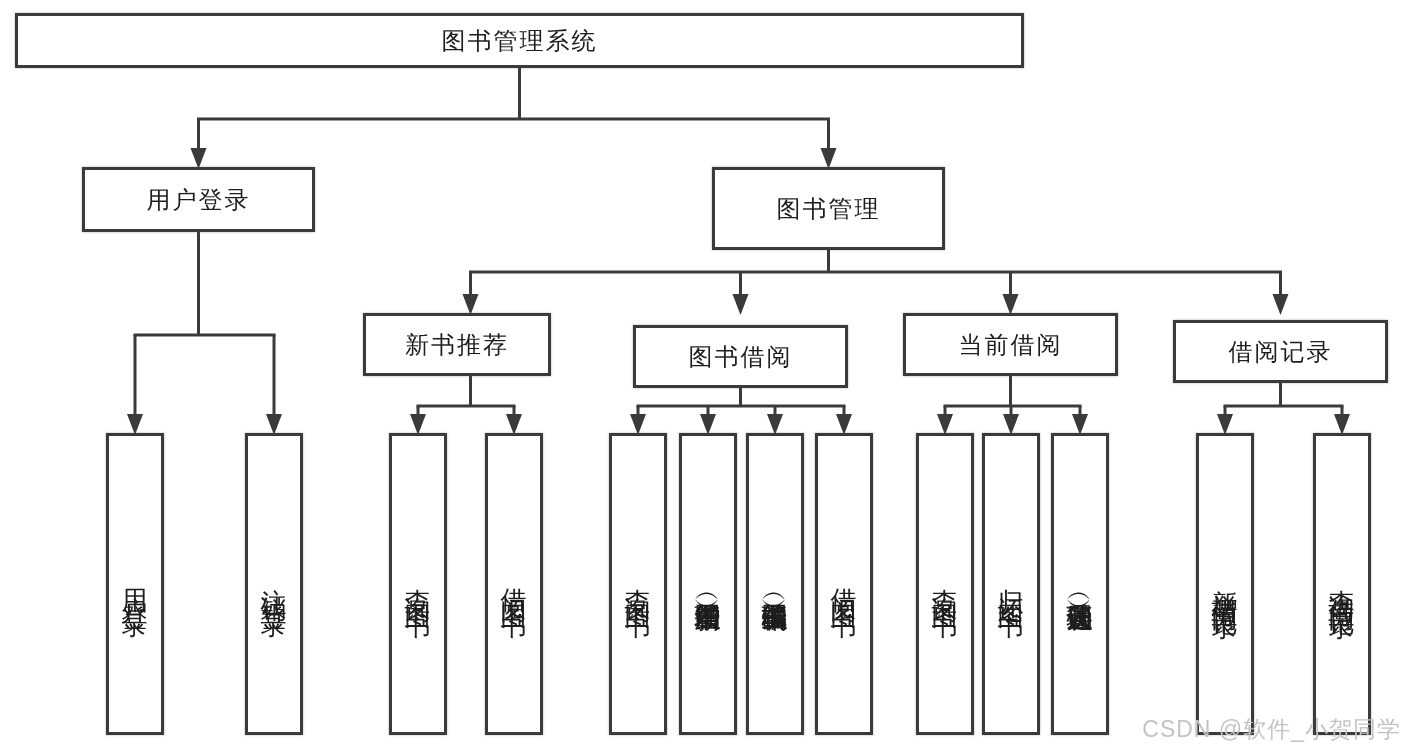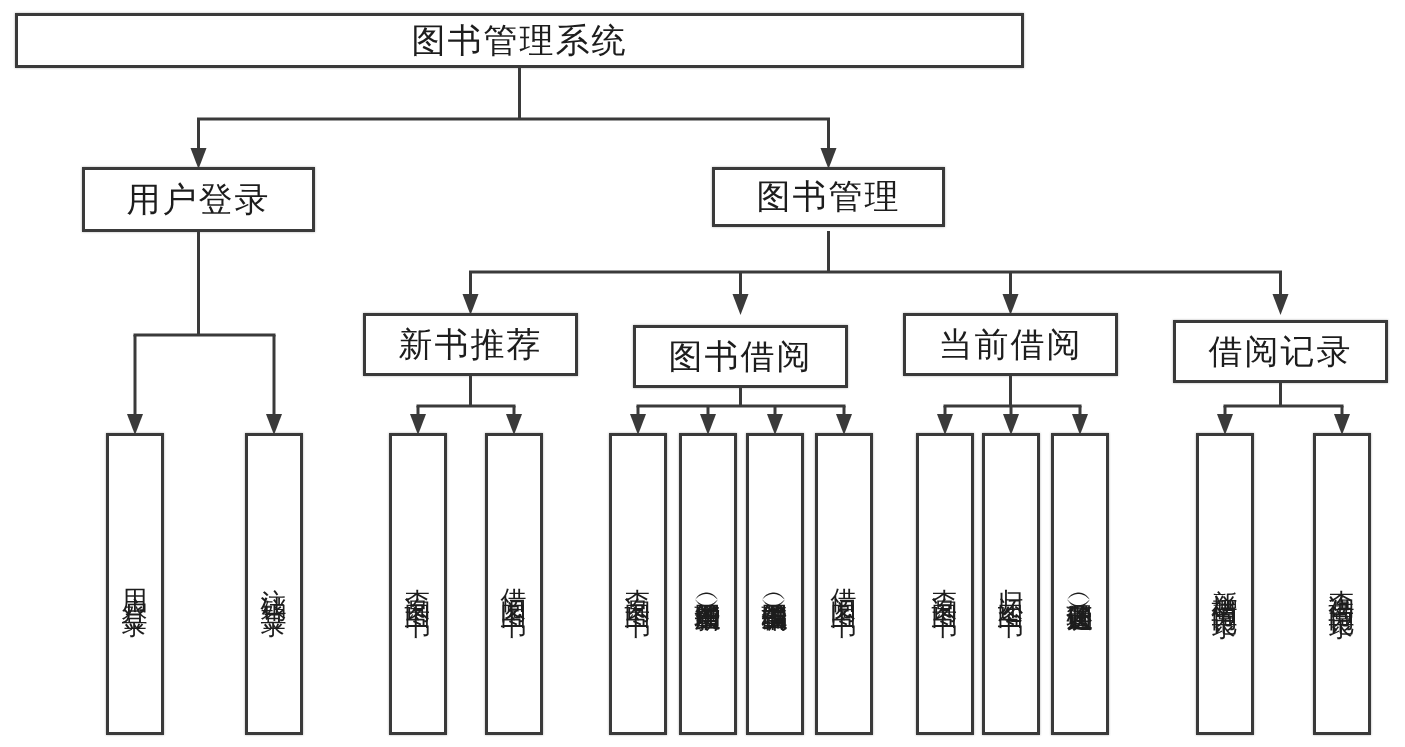--- a/index.html
+++ b/index.html
@@ -24,21 +24,21 @@
   .node {
     position: absolute;
     box-sizing: border-box;
     background: #ffffff;
     border: 3px solid #3a3a3a;
     box-shadow: 0 0 2px rgba(80,80,80,0.45);
     color: #1d1d1d;
     display: flex;
     align-items: center;
     justify-content: center;
-    font-size: 34px;
+    font-size: 24px;
     letter-spacing: 2px;
     text-align: center;
     white-space: nowrap;
   }
   .node.v {
     writing-mode: vertical-rl;
     text-orientation: mixed;
     font-size: 26px;
     white-space: normal;
     line-height: 1;
@@ -111,32 +111,33 @@
       <line x1="1280.5" y1="375" x2="1280.5" y2="406" stroke="#3a3a3a" stroke-width="3"></line>
       <line x1="1223.5" y1="406" x2="1343.5" y2="406" stroke="#3a3a3a" stroke-width="3"></line>
       <line x1="1225" y1="406" x2="1225" y2="417" stroke="#3a3a3a" stroke-width="3"></line>
       <polygon points="1217,414 1233,414 1225,435" fill="#3a3a3a"></polygon>
       <line x1="1342" y1="406" x2="1342" y2="417" stroke="#3a3a3a" stroke-width="3"></line>
       <polygon points="1334,414 1350,414 1342,435" fill="#3a3a3a"></polygon>
     </svg>
   <div id="nodes">
       <div class="node" style="left: 15px; top: 13px; width: 1009px; height: 55px;">图书管理系统</div>
       <div class="node" style="left: 82px; top: 167px; width: 233px; height: 65px;">用户登录</div>
-      <div class="node" style="left: 712px; top: 167px; width: 233px; height: 60px;">图书管理</div>
-      <div class="node" style="left: 363px; top: 313px; width: 215px; height: 63px;">新书推荐</div>
+      <div class="node" style="left: 712px; top: 167px; width: 233px; height: 83px;">图书管理</div>
+      <div class="node" style="left: 363px; top: 313px; width: 188px; height: 63px;">新书推荐</div>
       <div class="node" style="left: 633px; top: 325px; width: 215px; height: 63px;">图书借阅</div>
       <div class="node" style="left: 903px; top: 313px; width: 215px; height: 63px; font-family: Liberation Serif, serif;">当前借阅</div>
       <div class="node" style="left: 1173px; top: 320px; width: 215px; height: 63px;">借阅记录</div>
       <div class="node v sp-wide" style="left: 106px; top: 433px; width: 58px; height: 302px;">用户登录</div>
       <div class="node v sp-wide" style="left: 245px; top: 433px; width: 58px; height: 302px;">注销登录</div>
       <div class="node v sp-wide" style="left: 389px; top: 433px; width: 58px; height: 302px;">查询图书</div>
       <div class="node v sp-wide" style="left: 485px; top: 433px; width: 58px; height: 302px;">借阅图书</div>
       <div class="node v sp-wide" style="left: 609px; top: 433px; width: 58px; height: 302px;">查询图书</div>
       <div class="node v sp-none" style="left: 679px; top: 433px; width: 58px; height: 302px;">新增图书（管理员）</div>
       <div class="node v sp-none" style="left: 746px; top: 433px; width: 58px; height: 302px;">编辑图书（管理员）</div>
       <div class="node v sp-wide" style="left: 815px; top: 433px; width: 58px; height: 302px;">借阅图书</div>
       <div class="node v sp-wide" style="left: 916px; top: 433px; width: 58px; height: 302px;">查询图书</div>
       <div class="node v sp-wide" style="left: 982px; top: 433px; width: 58px; height: 302px;">归还图书</div>
       <div class="node v sp-none" style="left: 1051px; top: 433px; width: 58px; height: 302px;">确认归还（管理员）</div>
       <div class="node v sp-mid" style="left: 1196px; top: 433px; width: 58px; height: 302px;">新增借阅记录</div>
       <div class="node v sp-mid" style="left: 1313px; top: 433px; width: 58px; height: 302px;">查询借阅记录</div>
     </div>
+  <div class="watermark">CSDN @软件_小贺同学</div>
 </div>
 
 </body></html>

